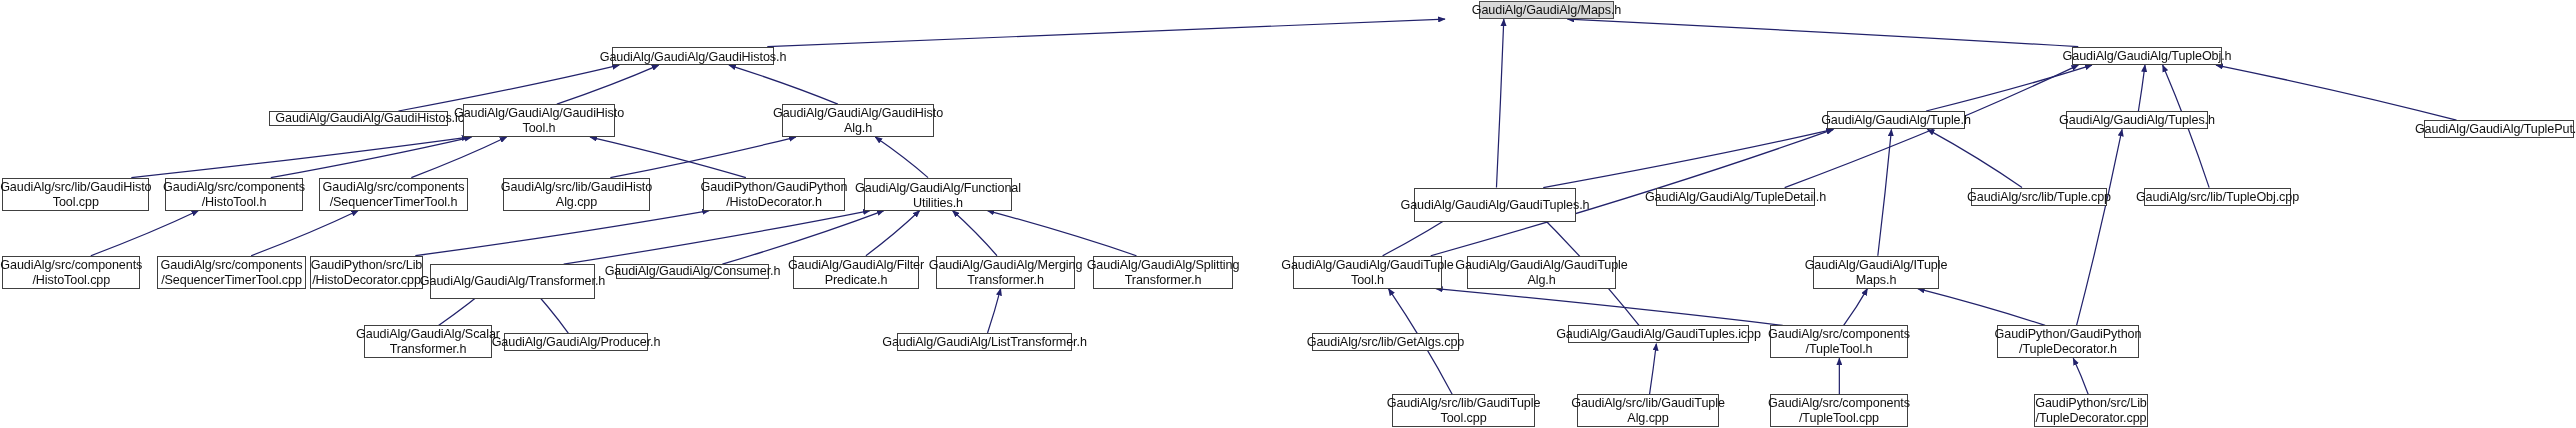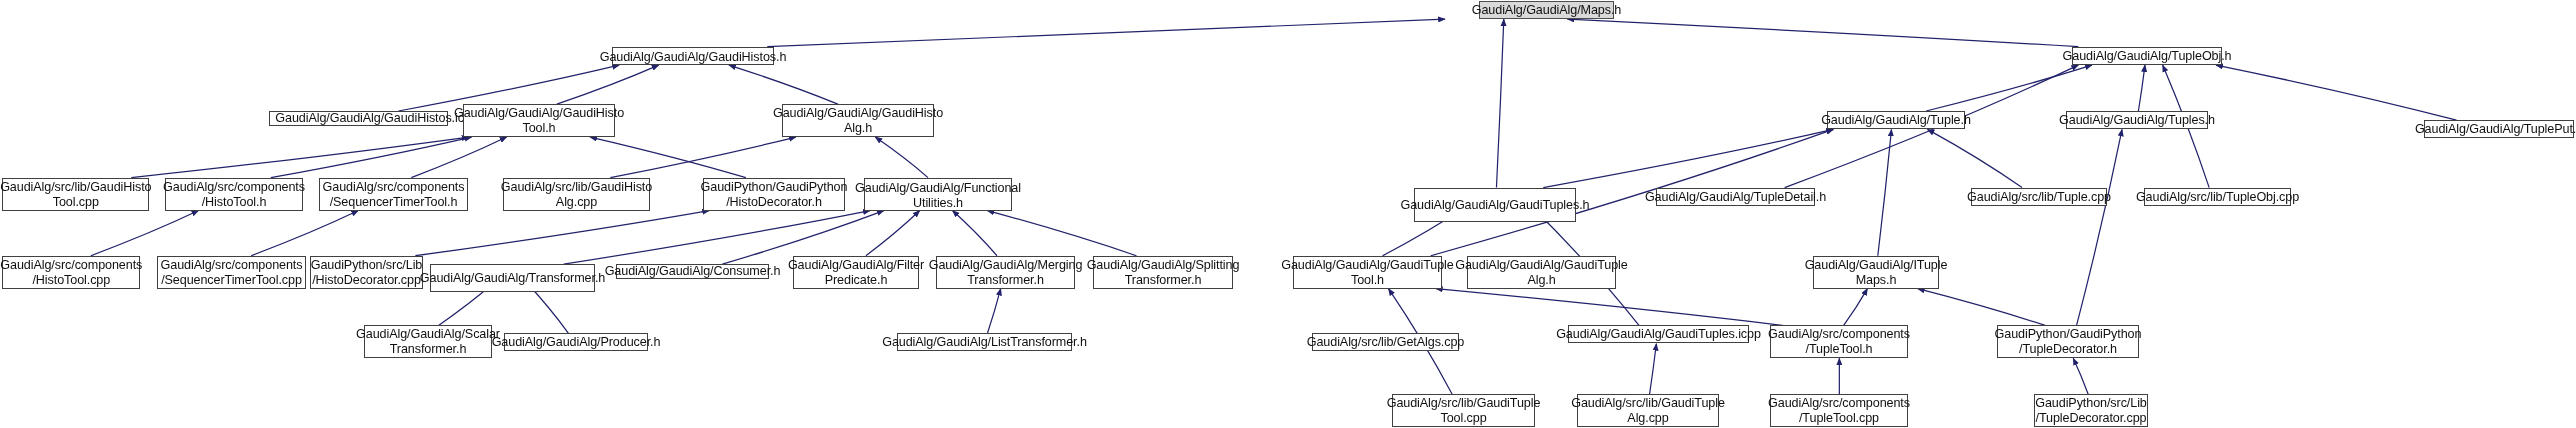--- a/index.html
+++ b/index.html
@@ -136,21 +136,21 @@
       <div class="node" style="left: 1414px; top: 188px; width: 162px; height: 34px; text-align: center;"><span class="node-label">GaudiAlg/GaudiAlg/GaudiTuples.h</span></div>
       <div class="node" style="left: 1656px; top: 188px; width: 159px; height: 18.4px;"><span class="node-label">GaudiAlg/GaudiAlg/TupleDetail.h</span></div>
       <div class="node" style="left: 1971px; top: 188px; width: 136px; height: 18.4px;"><span class="node-label">GaudiAlg/src/lib/Tuple.cpp</span></div>
       <div class="node" style="left: 2144px; top: 188px; width: 147px; height: 18.4px; text-align: center;"><span class="node-label">GaudiAlg/src/lib/TupleObj.cpp</span></div>
       <div class="node thick" style="left: 2.3px; top: 256px; width: 138px; height: 33px;"><span class="node-label">GaudiAlg/src/components
 /HistoTool.cpp</span></div>
       <div class="node thick" style="left: 157px; top: 256px; width: 149px; height: 33px;"><span class="node-label">GaudiAlg/src/components
 /SequencerTimerTool.cpp</span></div>
       <div class="node thick" style="left: 310px; top: 256px; width: 113px; height: 33px;"><span class="node-label">GaudiPython/src/Lib
 /HistoDecorator.cpp</span></div>
-      <div class="node" style="left: 430px; top: 264px; width: 165px; height: 28px;"><span class="node-label">GaudiAlg/GaudiAlg/Transformer.h</span></div>
+      <div class="node" style="left: 430px; top: 264px; width: 165px; height: 35px;"><span class="node-label">GaudiAlg/GaudiAlg/Transformer.h</span></div>
       <div class="node" style="left: 616px; top: 264px; width: 153px; height: 15px;"><span class="node-label">GaudiAlg/GaudiAlg/Consumer.h</span></div>
       <div class="node thick" style="left: 793px; top: 256px; width: 126px; height: 33px;"><span class="node-label">GaudiAlg/GaudiAlg/Filter
 Predicate.h</span></div>
       <div class="node thick" style="left: 936px; top: 256px; width: 139px; height: 33px;"><span class="node-label">GaudiAlg/GaudiAlg/Merging
 Transformer.h</span></div>
       <div class="node thick" style="left: 1093px; top: 256px; width: 140px; height: 33px;"><span class="node-label">GaudiAlg/GaudiAlg/Splitting
 Transformer.h</span></div>
       <div class="node thick" style="left: 1293px; top: 256px; width: 149px; height: 33px;"><span class="node-label">GaudiAlg/GaudiAlg/GaudiTuple
 Tool.h</span></div>
       <div class="node thick" style="left: 1467px; top: 256px; width: 149px; height: 33px;"><span class="node-label">GaudiAlg/GaudiAlg/GaudiTuple

